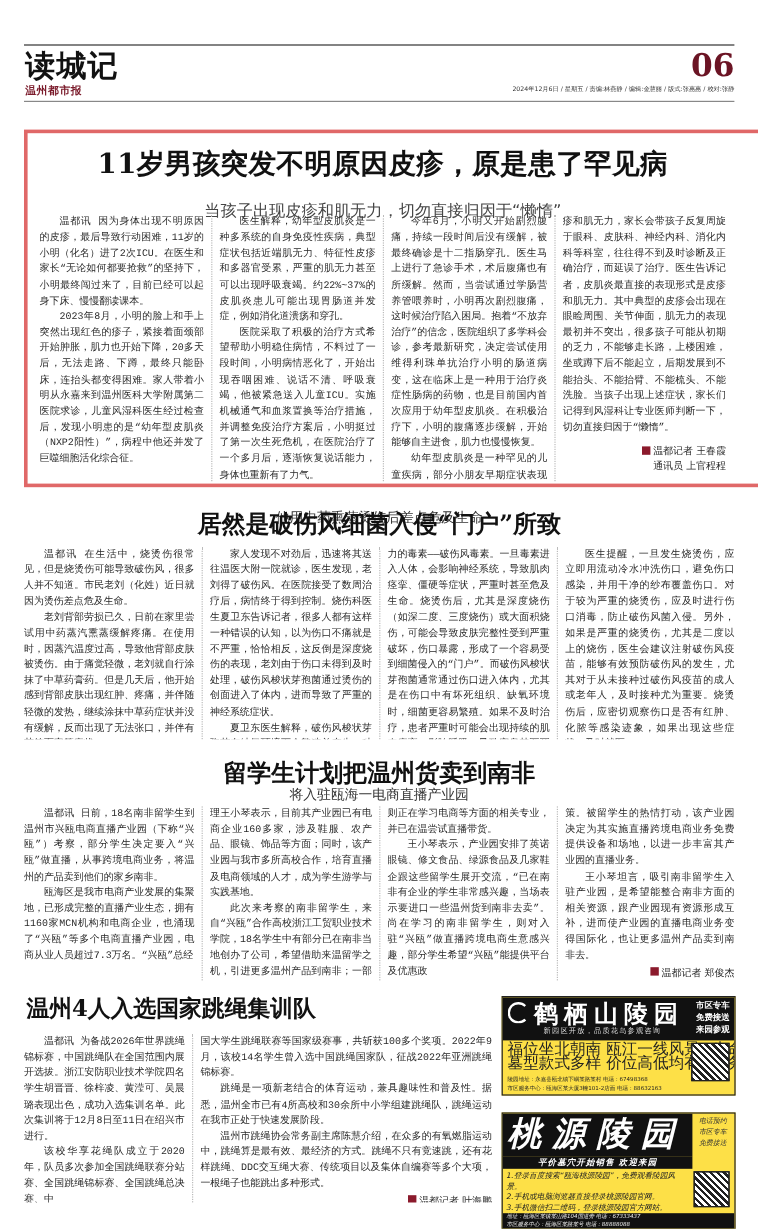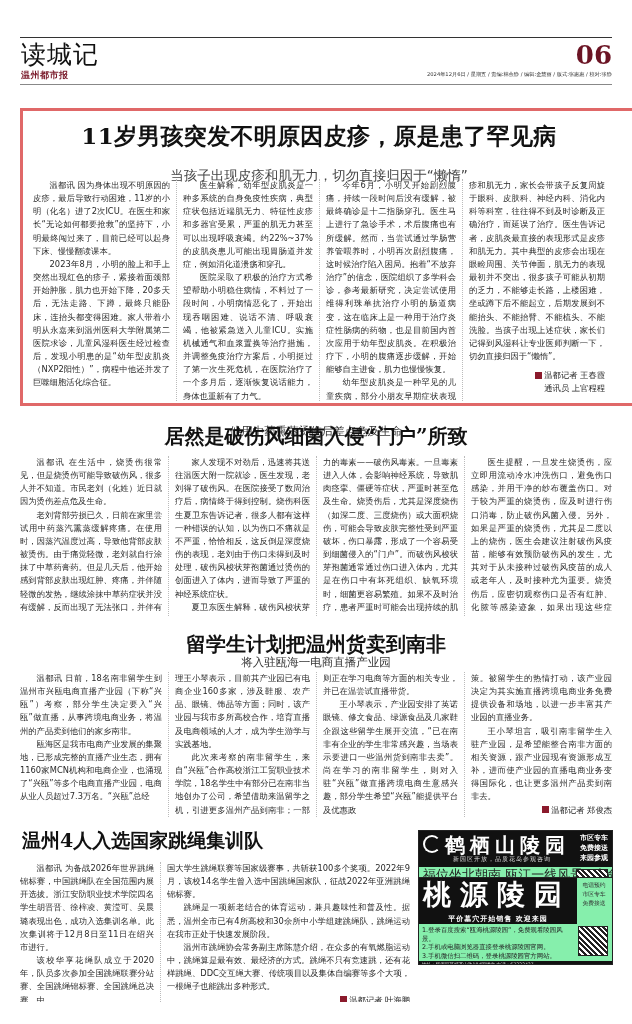--- a/index.html
+++ b/index.html
@@ -3,37 +3,37 @@
 <meta charset="utf-8">
 <style>
   * { box-sizing: border-box; margin: 0; padding: 0; }
   html, body { width: 632px; height: 1024px; background: #ffffff; overflow: hidden; }
   body { font-family: "DejaVu Sans", sans-serif; color: #222; position: relative; }
 
   
   .masthead { position: absolute; left: 20px; top: 37px; width: 592px; height: 48px;
               border-top: 1px solid #333; border-bottom: 1px solid #888; }
   .section-name { position: absolute; left: 1px; top: 3px; font-family: "DejaVu Serif", serif;
-                  font-size: 25px; font-weight: normal; color: #111; letter-spacing: 1px; line-height: 28px; text-align: center; }
+                  font-size: 25px; font-weight: bold; color: #111; letter-spacing: 1px; line-height: 28px; text-align: center; }
   .paper-name { position: absolute; left: 1px; top: 31px; font-size: 9px; font-weight: bold;
                 color: #7a1a2a; letter-spacing: 0.5px; }
   .page-num { position: absolute; right: 0; top: 2px; font-family: "DejaVu Serif", serif;
               font-size: 26px; font-weight: bold; color: #6b1424; line-height: 30px; }
   .issue-info { position: absolute; right: 0; top: 33px; font-size: 5.2px; color: #333; white-space: nowrap; }
 
   
   .article { position: absolute; }
   .headline { font-family: "DejaVu Serif", serif; font-weight: bold; color: #111; white-space: nowrap; text-align: center; }
   .subhead { font-family: "DejaVu Sans", sans-serif; color: #333; white-space: nowrap; text-align: center; }
   .cols { position: absolute; display: flex; }
   .col { font-size: 8.3px; line-height: 13.15px; color: #2a2a2a; text-align: justify;
          padding: 0 6px; border-left: 1px dotted #bbb; overflow: hidden; }
   .col:first-child { border-left: none; padding-left: 0; }
   .col:last-child { padding-right: 0; }
-  .col p { text-indent: 2em; }
+  .col p { text-indent: 2em; font-family: Liberation Mono, monospace; }
   .col p.cont { text-indent: 0; }
   .byline { text-align: right; font-size: 8.3px; line-height: 13.15px; color: #2a2a2a; }
   .byline .sq { display: inline-block; width: 7px; height: 7px; background: #8b1a2c; margin-right: 2px; vertical-align: -0.5px; }
 
   
   .a1-box { left: 20px; top: 108px; width: 616px; height: 298px; border: 3px solid #e06868; }
   .a1-title { position: absolute; left: 0; top: 10px; width: 592px; font-size: 23px; letter-spacing: 0.3px; }
   .a1-sub { position: absolute; left: 0; top: 39px; width: 592px; font-size: 13.5px; color: #444; margin-top: 17px; }
   .a1-cols { left: 10px; top: 68px; width: 572px; height: 222px; }
 
@@ -45,38 +45,38 @@
   
   .a3-title { position: absolute; left: 20px; top: 631px; width: 592px; font-size: 20px; }
   .a3-sub { position: absolute; left: 20px; top: 655px; width: 592px; font-size: 11.5px; color: #333; }
   .a3-cols { left: 20px; top: 672px; width: 592px; height: 145px; }
 
   
   .a4-title { position: absolute; left: 22px; top: 828px; font-size: 19px; text-align: left; }
   .a4-cols { left: 20px; top: 862px; width: 390px; height: 140px; }
 
   
-  .ad { position: absolute; background: #86efac; border: 1px solid #222; overflow: hidden; }
+  .ad { position: absolute; background: #fde047; border: 1px solid #222; overflow: hidden; }
   .ad1 { left: 418px; top: 830px; width: 195px; height: 83px; }
   .ad1 .top { position: absolute; left: 0; top: 0; width: 193px; height: 36px; background: #111; }
   .ad1 .logo { position: absolute; left: 4px; top: 4px; width: 18px; height: 18px; border-radius: 50%;
                border: 2px solid #fff; border-right-color: transparent; }
   .ad1 .name { position: absolute; left: 26px; top: 1px; font-family: "DejaVu Serif", serif; font-weight: bold;
                font-size: 20px; color: #fff; letter-spacing: 5px; white-space: nowrap; }
   .ad1 .tagline { position: absolute; left: 34px; top: 24px; font-size: 6px; color: #ddd; letter-spacing: 1px; white-space: nowrap; }
   .ad1 .side { position: absolute; right: 1px; top: 2px; width: 34px; font-size: 7px; line-height: 10px; color: #fff; text-align: center; font-weight: bold; }
   .ad1 .mid { position: absolute; left: 4px; top: 38px; width: 150px; height: 26px; }
   .ad1 .mid .row { font-size: 13px; line-height: 12px; color: #222; white-space: nowrap; }
   .ad1 .qr, .ad2 .qr { position: absolute; background:
       repeating-linear-gradient(45deg, #222 0 2px, #fff 2px 4px),
       #222; border: 1px solid #222; }
   .ad1 .qr { right: 4px; top: 38px; width: 32px; height: 32px; }
   .ad1 .bottom { position: absolute; left: 4px; top: 66px; width: 152px; font-size: 4.6px; line-height: 7px; color: #222; white-space: nowrap; }
 
-  .ad2 { left: 418px; top: 877px; width: 195px; height: 88px; }
+  .ad2 { left: 418px; top: 927px; width: 195px; height: 98px; font-style: italic; }
   .ad2 .top { position: absolute; left: 0; top: 0; width: 158px; height: 36px; background: #111; }
   .ad2 .name { position: absolute; left: 4px; top: -2px; font-family: "DejaVu Serif", serif; font-weight: bold;
                font-size: 28px; color: #fff; letter-spacing: 9px; white-space: nowrap; }
   .ad2 .side { position: absolute; right: 2px; top: 3px; width: 32px; font-size: 5.8px; line-height: 9px; color: #333; text-align: center; }
   .ad2 .slogan { position: absolute; left: 0; top: 36px; width: 158px; height: 10px; background: #111; color: #fff;
                  font-size: 7px; line-height: 10px; text-align: center; letter-spacing: 1px; font-weight: bold; }
   .ad2 .list { position: absolute; left: 3px; top: 48px; width: 150px; font-size: 6.4px; line-height: 8.5px; color: #222; }
   .ad2 .qr { right: 4px; top: 48px; width: 30px; height: 30px; }
   .ad2 .bottom { position: absolute; left: 0; top: 83px; width: 193px; height: 14px; background: #111; color: #eee;
                  font-size: 4.6px; line-height: 7px; padding-left: 3px; white-space: nowrap; }

